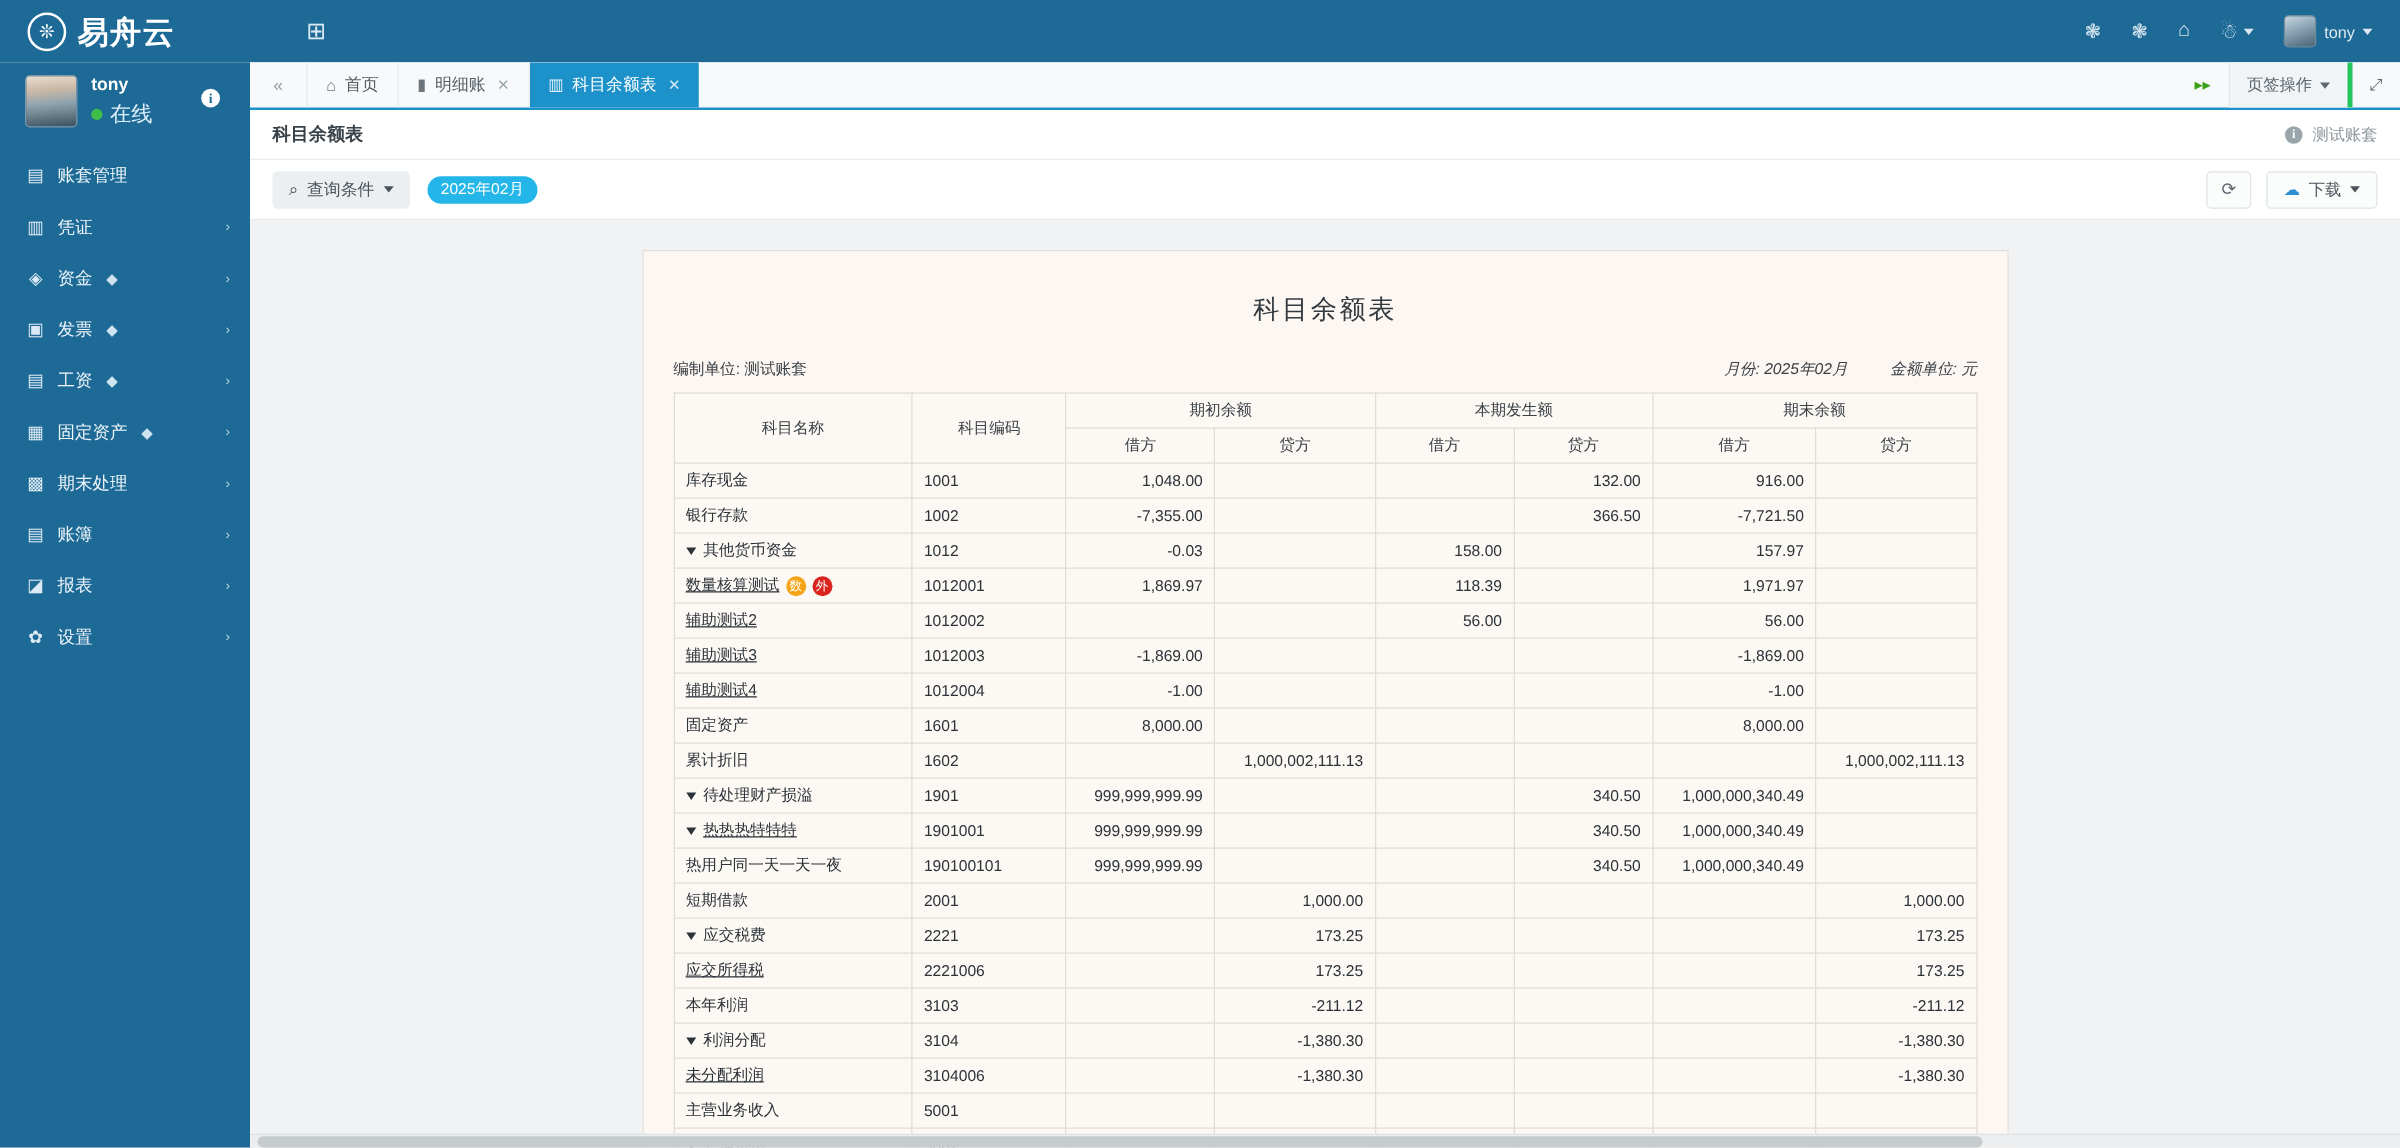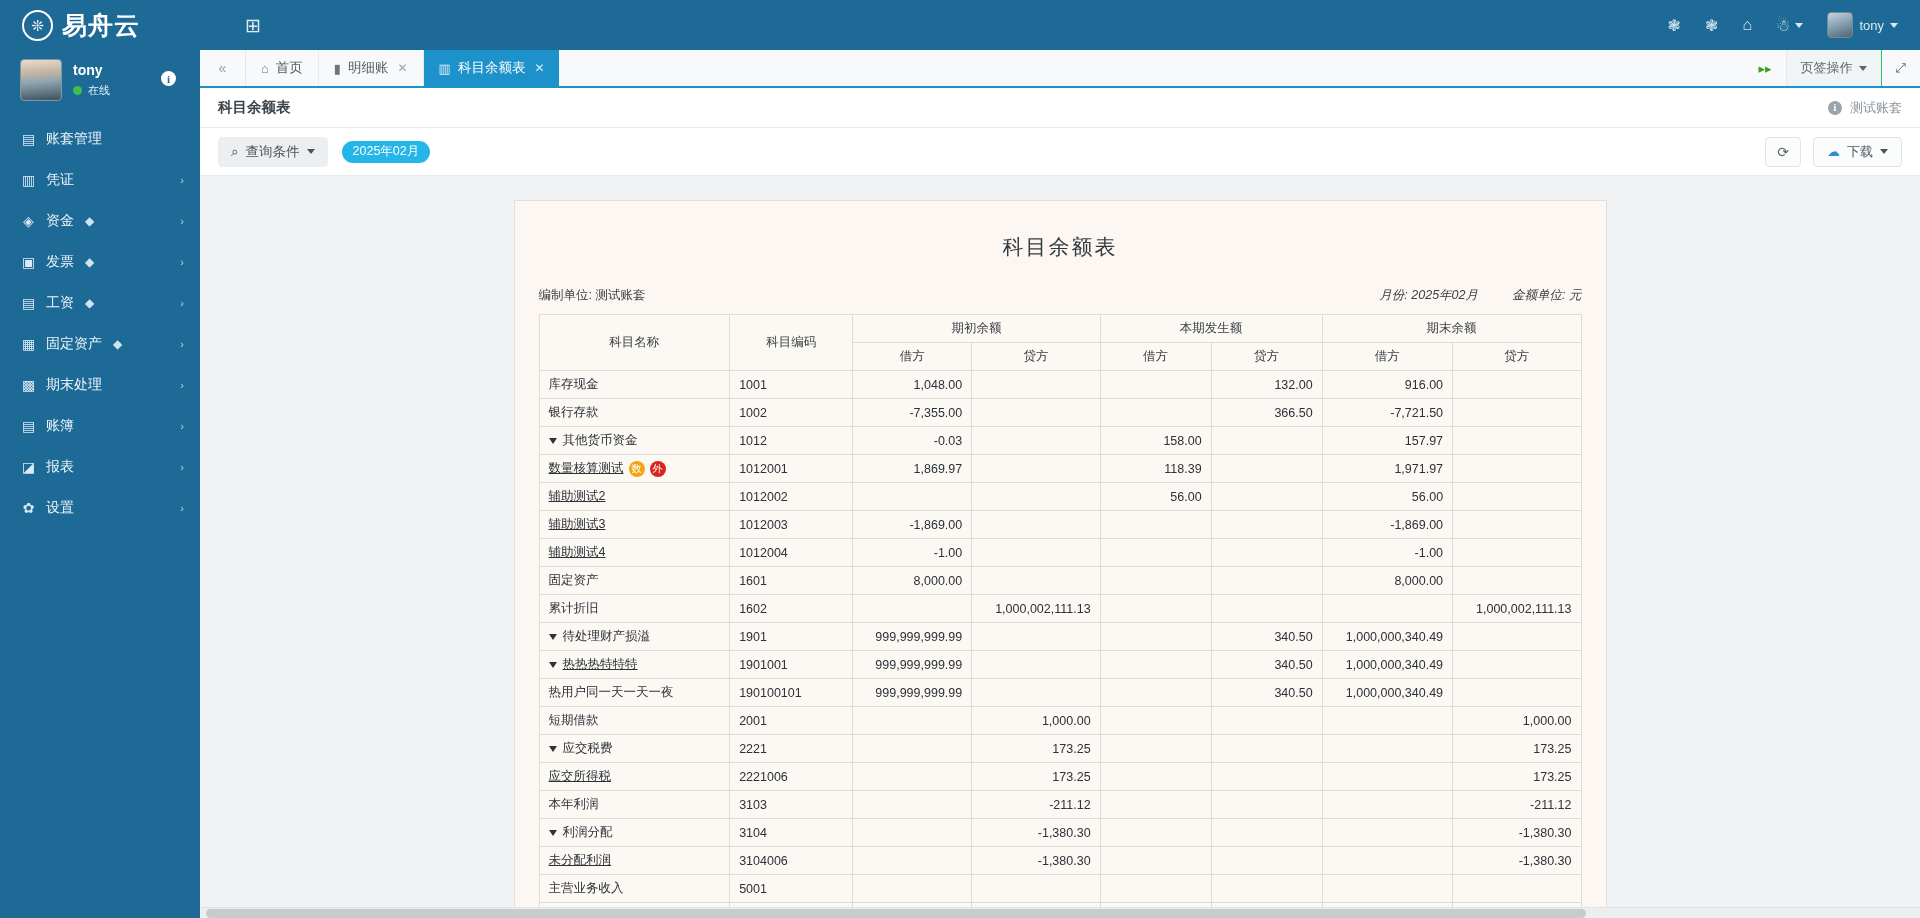--- a/index.html
+++ b/index.html
@@ -60,21 +60,21 @@
     display: flex; align-items: center; padding: 9px 14px 11px 20px; gap: 11px;
     position: relative;
   }
   .user-photo {
     width: 42px; height: 42px; border-radius: 4px;
     background: linear-gradient(175deg,#e8ded0 0%, #cbb9a6 28%, #8fa3ae 55%, #3c5260 100%);
     border: 1px solid #7e98a8;
   }
   .user-meta { display: flex; flex-direction: column; gap: 5px; }
   .user-name { font-size: 14px; font-weight: bold; color: #ffffff; }
-  .user-status { font-size: 11px; color: #dff0fa; display: flex; align-items: center; gap: 6px; }
+  .user-status { font-size: 17px; color: #dff0fa; display: flex; align-items: center; gap: 6px; }
   .dot-online { width: 9px; height: 9px; border-radius: 50%; background: #3fbf4a; display:inline-block; }
   .info-badge {
     position: absolute; right: 24px; top: 21px;
     width: 15px; height: 15px; border-radius: 50%;
     background: #ffffff; color: #1d6a96;
     font-size: 11px; font-weight: bold;
     display: flex; align-items: center; justify-content: center;
     font-family: "Liberation Serif", serif;
   }
   .menu { margin-top: 6px; }
@@ -116,21 +116,21 @@
   .tab-ico { font-size: 13px; opacity: .85; }
   .tab-close { font-size: 12px; color: #9aa4ab; margin-left: 2px; }
   .tab.active .tab-close { color: #d6edf8; }
   .tabbar-right {
     margin-left: auto; display: flex; align-items: stretch;
   }
   .tbr-btn {
     display: flex; align-items: center; gap: 6px; padding: 0 14px;
     font-size: 13px; color: #5d666d; cursor: pointer;
   }
-  .tbr-btn.boxed { background: #f1f4f6; border-left: 1px solid #e2e7ea; border-right: 1px solid #22c55e; }
+  .tbr-btn.boxed { background: #f1f4f6; border-left: 1px solid #e2e7ea; border-right: 4px solid #22c55e; }
   .tbr-arrow { color: #3aa017; font-size: 13px; }
   
   .page-head {
     height: 40px; border-bottom: 1px solid #e9ecee;
     display: flex; align-items: center; padding: 0 18px;
     background: #ffffff;
   }
   .page-title { font-size: 14.5px; color: #3a4349; font-weight: bold; }
   .page-head-right {
     margin-left: auto; display: flex; align-items: center; gap: 8px;

